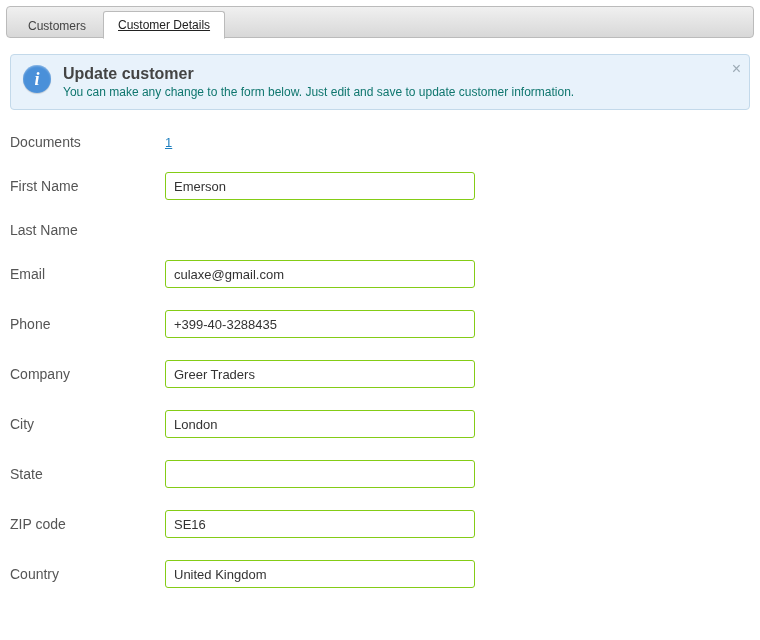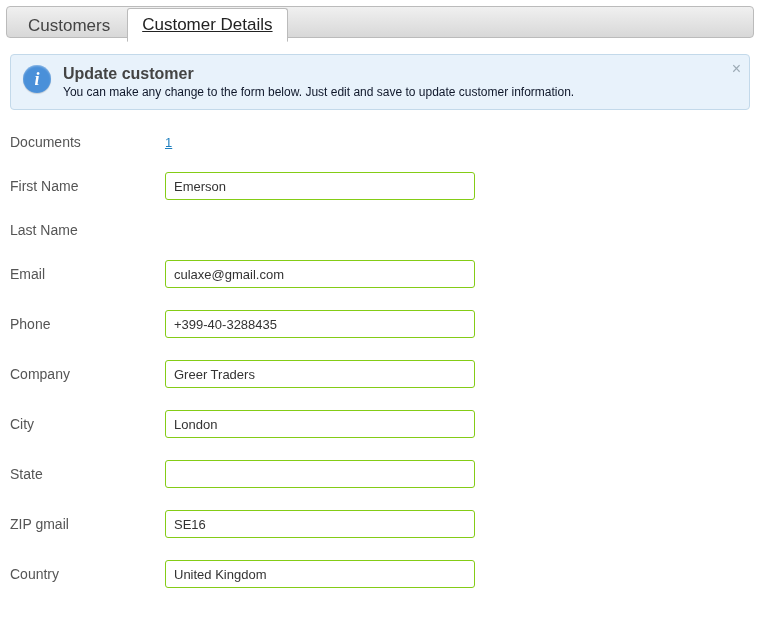--- a/index.html
+++ b/index.html
@@ -14,21 +14,21 @@
       display: flex;
       align-items: center;
       background: linear-gradient(#f0f0f0, #d8d8d8);
       border: 1px solid #bbb;
       border-radius: 4px;
       padding: 4px 6px 0 6px;
       height: 32px;
     }
     .tab {
       padding: 6px 14px;
-      font-size: 17px;
+      font-size: 12px;
       color: #444;
       cursor: pointer;
       border: 1px solid transparent;
       border-bottom: none;
       margin-right: 2px;
       position: relative;
       top: 1px;
     }
     .tab.active {
       background: #fff;
@@ -68,21 +68,21 @@
       flex-shrink: 0;
       box-shadow: inset 0 1px 2px rgba(255,255,255,0.4), 0 1px 1px rgba(0,0,0,0.15);
     }
     .info-text .title {
       font-weight: bold;
       color: #444;
       margin-bottom: 2px;
       font-size: 16px;
     }
     .info-text .body {
-      color: #0f172a;
+      color: #0f766e;
       font-size: 12px;
     }
     .info-close {
       position: absolute;
       right: 8px;
       top: 6px;
       color: #9caab5;
       cursor: pointer;
       font-size: 16px;
       line-height: 1;
@@ -167,21 +167,21 @@
     <div class="form-label">City</div>
     <input type="text" value="London" style="">
   </div>
 
   <div class="form-row">
     <div class="form-label">State</div>
     <input type="text" value="" style="">
   </div>
 
   <div class="form-row">
-    <div class="form-label">ZIP gmail</div>
+    <div class="form-label">ZIP code</div>
     <input type="text" value="SE16" style="">
   </div>
 
   <div class="form-row">
     <div class="form-label">Country</div>
     <input type="text" value="United Kingdom" style="">
   </div>
 
 </div>
 

